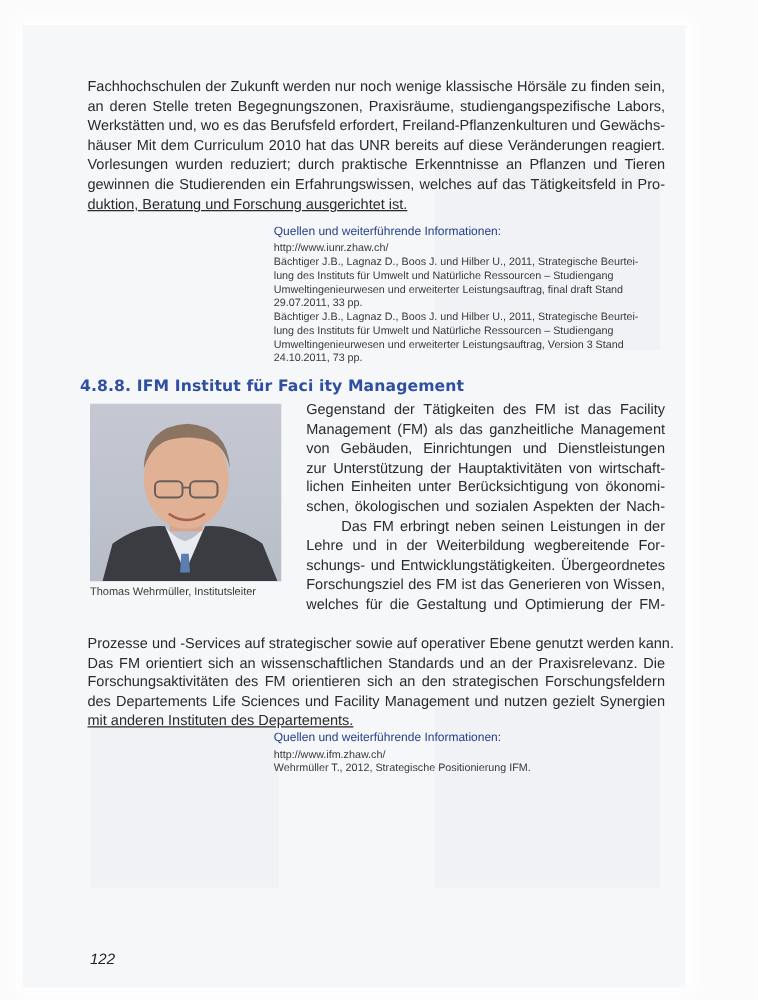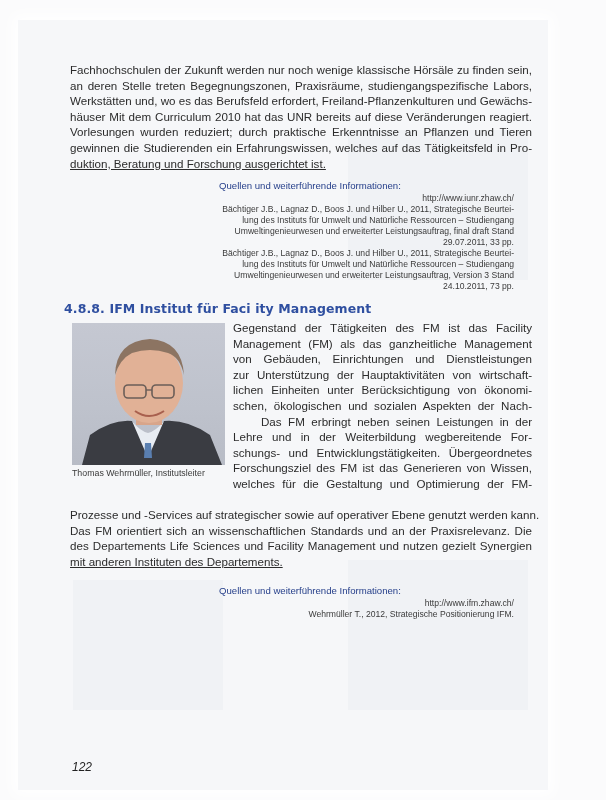--- a/index.html
+++ b/index.html
@@ -23,39 +23,39 @@
     font-size: 11.6px; line-height: 15.6px; text-align: justify;
     color: #2b2b2b;
   }
   .para .ln { display: block; text-align: justify; text-align-last: justify; white-space: nowrap; }
   .para .ln.last { text-align-last: left; text-decoration: underline; }
   .refs {
     position: absolute; left: 219px; width: 295px;
     font-size: 8.6px; line-height: 11px; color: #3a3a3a;
   }
   .refs .title { color: #27408b; font-size: 9.6px; line-height: 12px; margin-bottom: 1px; }
-  .refs .ln { display: block; white-space: nowrap; text-align: right; }
+  .refs .ln { display: block; white-space: nowrap; }
   .heading {
     position: absolute; left: 64px; top: 301px;
     font-family: "DejaVu Sans", sans-serif; font-weight: bold;
     font-size: 12.5px; color: #2f4fa0; letter-spacing: 0.1px;
   }
   .photo {
     position: absolute; left: 72px; top: 323px; width: 153px; height: 142px;
     background: linear-gradient(180deg, #c5c8d2 0%, #bec2cc 60%, #b8bcc6 100%);
     overflow: hidden;
   }
   .caption {
     position: absolute; left: 72px; top: 468px; font-size: 8.8px; color: #3a3a3a; text-align: center;
   }
   .rcol {
     position: absolute; left: 233px; width: 299px;
     font-size: 11.6px; line-height: 15.6px; color: #2b2b2b;
   }
-  .rcol .ln { display: block; text-align: justify; text-align-last: justify; white-space: nowrap; }
+  .rcol .ln { display: block; text-align: justify; text-align-last: justify; white-space: nowrap; margin-left: 12px; }
   .rcol .ln.last { text-align-last: left; }
   .rcol .ln.indent { padding-left: 28px; }
   .pagenum {
     position: absolute; left: 72px; top: 760px; font-size: 12px; color: #222; font-style: italic;
   }
 </style>
 </head>
 <body>
 
 <div class="page">
@@ -122,20 +122,21 @@
   <span class="ln indent">Das  FM erbringt neben seinen Leistungen in der</span>
   <span class="ln">Lehre und in der Weiterbildung wegbereitende For-</span>
   <span class="ln">schungs- und Entwicklungstätigkeiten. Übergeordnetes</span>
   <span class="ln">Forschungsziel des  FM ist das Generieren von Wissen,</span>
   <span class="ln">welches für die Gestaltung und Optimierung der FM-</span>
 </div>
 
 <div class="para" style="top:507px;">
   <span class="ln">Prozesse und -Services auf strategischer sowie auf operativer Ebene genutzt werden kann.</span>
   <span class="ln">Das  FM orientiert sich an wissenschaftlichen Standards und an der Praxisrelevanz. Die</span>
+  <span class="ln">Forschungsaktivitäten des  FM orientieren sich an den strategischen Forschungsfeldern</span>
   <span class="ln">des Departements Life Sciences und Facility Management und nutzen gezielt Synergien</span>
   <span class="ln last">mit anderen Instituten des Departements.</span>
 </div>
 
 <div class="refs" style="top:585px;">
   <div class="title">Quellen und weiterführende Informationen:</div>
   <span class="ln">http://www.ifm.zhaw.ch/</span>
   <span class="ln">Wehrmüller T., 2012, Strategische Positionierung IFM.</span>
 </div>
 

